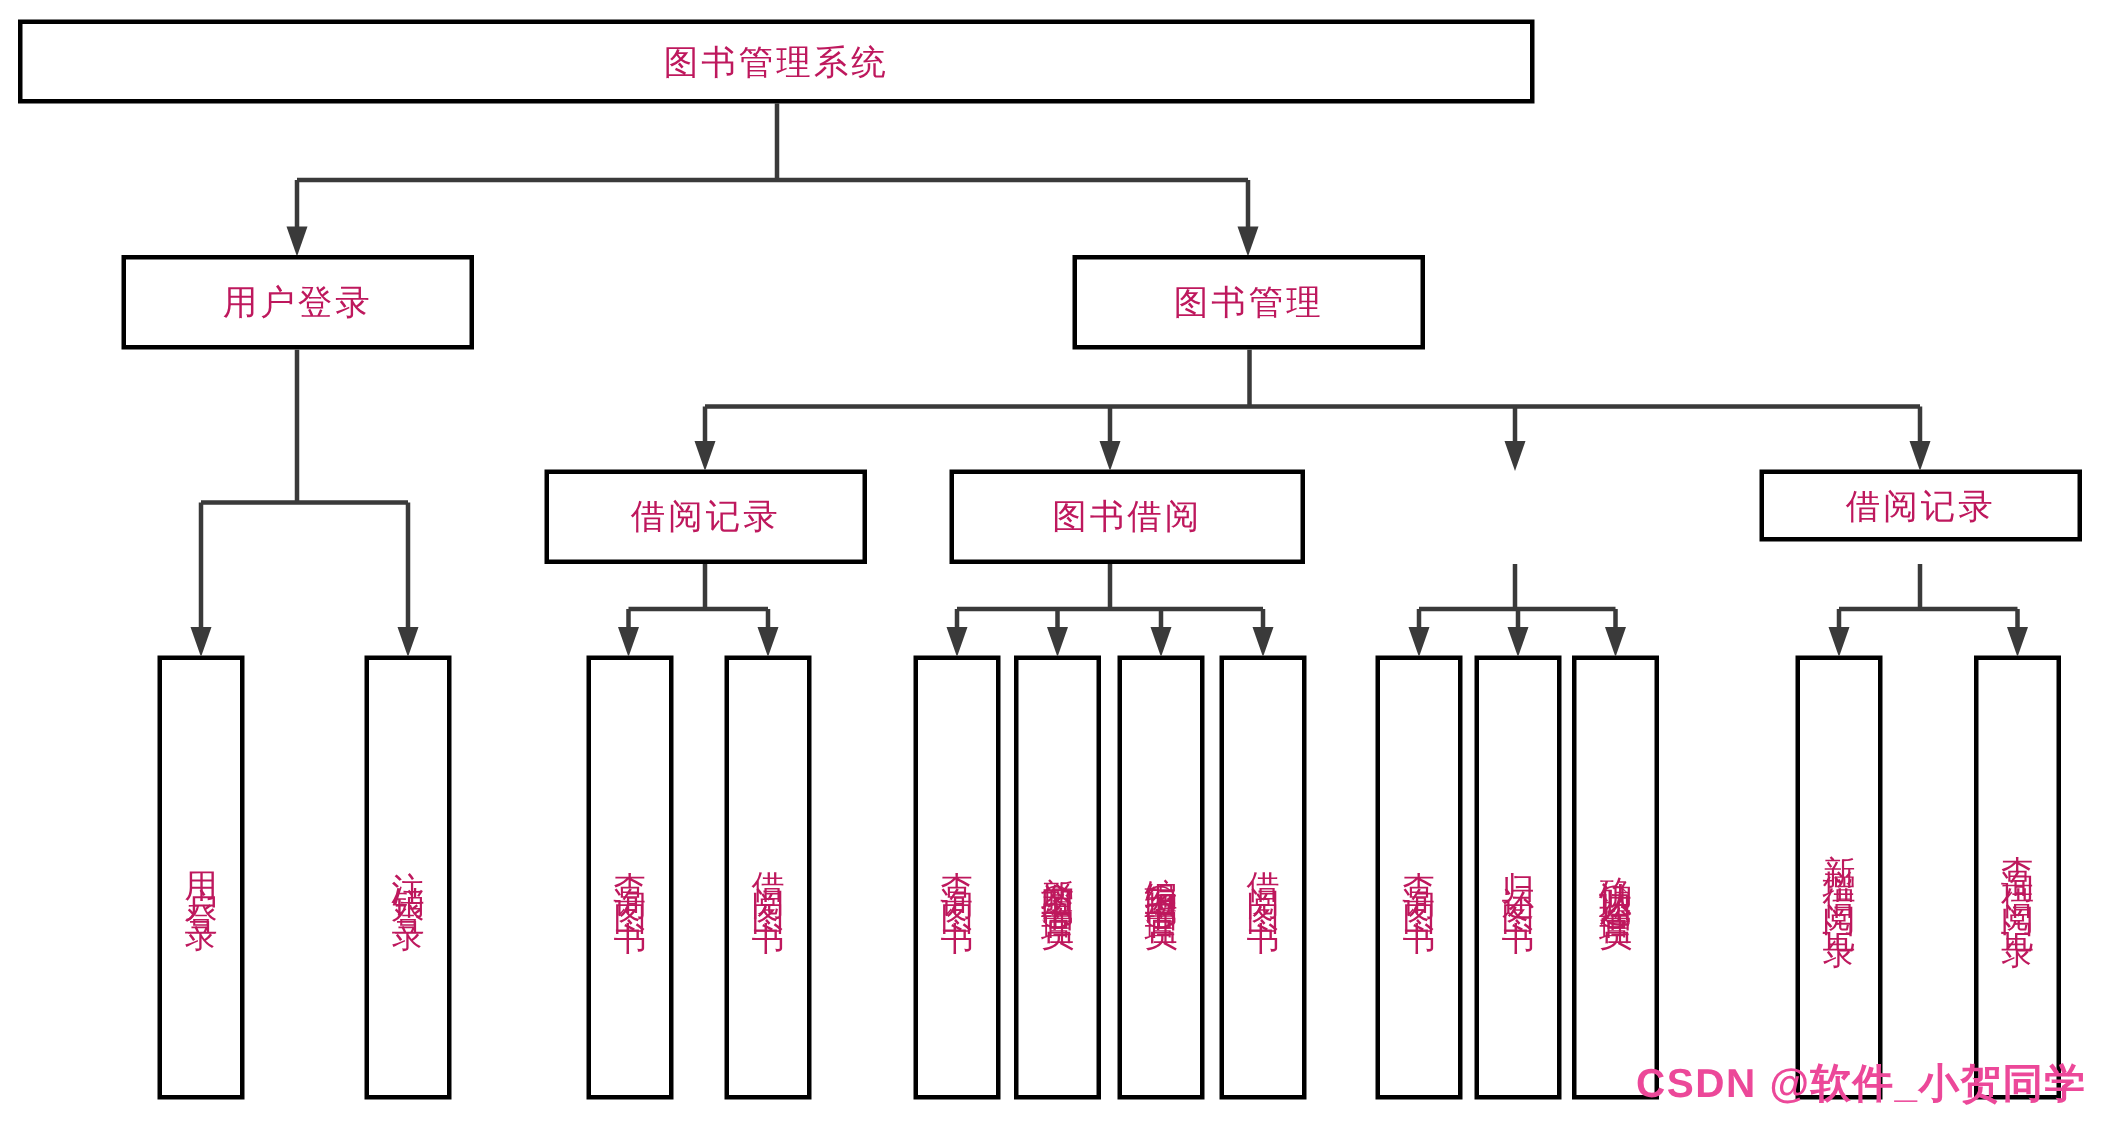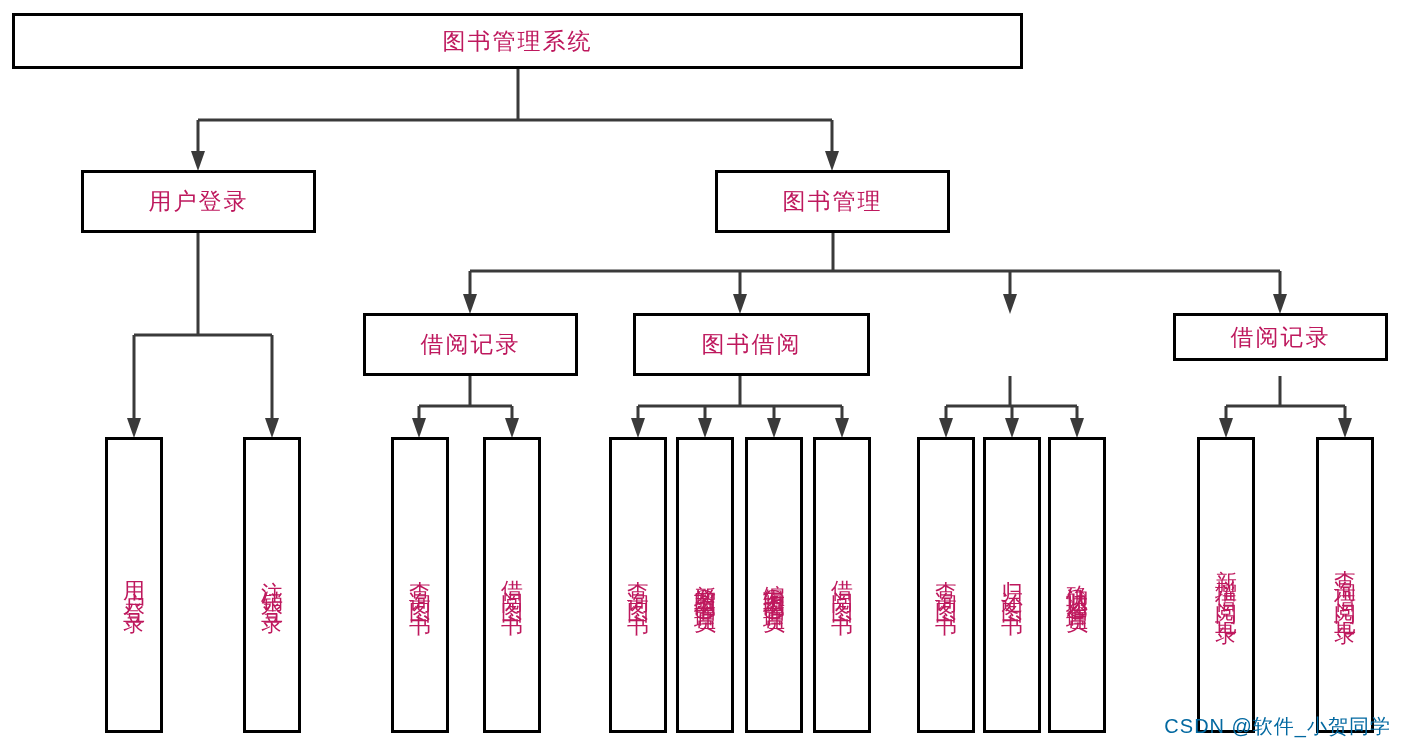--- a/index.html
+++ b/index.html
@@ -12,22 +12,22 @@
     position:absolute;box-sizing:border-box;background:#ffffff;
     border:3px solid #000000;display:flex;align-items:center;justify-content:center;
     color:#be185d;font-size:23px;letter-spacing:2px;white-space:nowrap;
   }
   .v{
     writing-mode:vertical-rl;text-orientation:mixed;
     letter-spacing:11px;font-size:22px;
   }
   .v.tight{letter-spacing:4px;}
   .watermark{
-    position:absolute;right:14px;bottom:7px;color:#0369a1;
-    font-size:20px;letter-spacing:1px;z-index:5;white-space:nowrap;
+    position:absolute;right:14px;bottom:7px;color:#ec4899;
+    font-size:27px;letter-spacing:1px;z-index:5;white-space:nowrap;font-weight:bold;
   }
 </style>
 </head>
 <body>
 
 <div class="canvas">
 
   <svg class="wires" viewBox="0 0 1405 747" xmlns="http://www.w3.org/2000/svg">
     <defs>
       <path id="ah" d="M-7,-20 L7,-20 L0,0 Z"></path>

